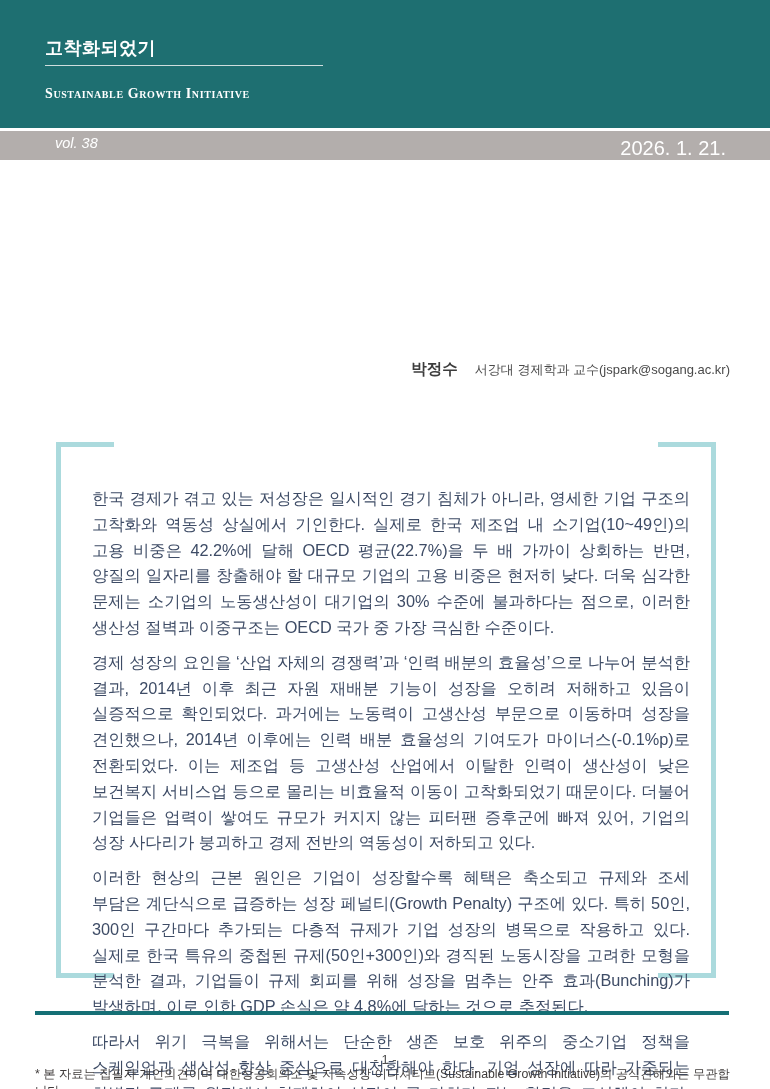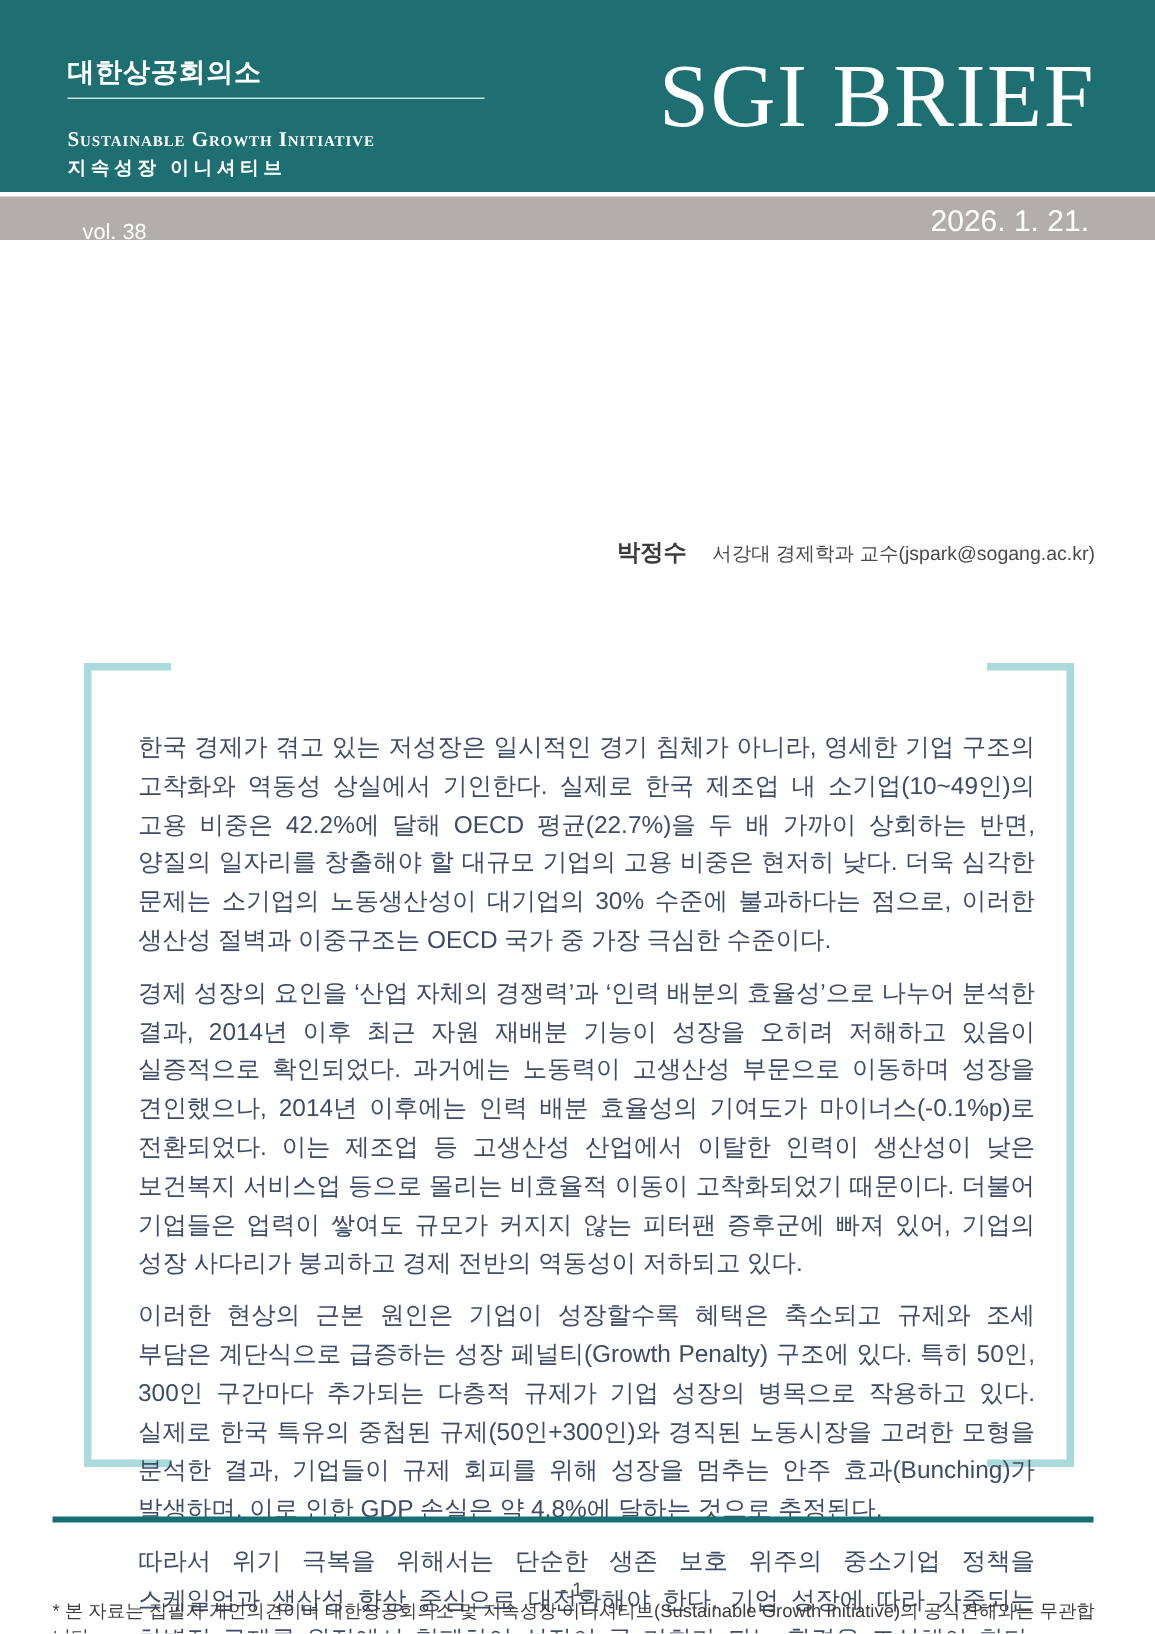--- a/index.html
+++ b/index.html
@@ -67,22 +67,23 @@
 
   .vol-bar {
     position: absolute;
     left: 0; top: 131px;
     width: 770px; height: 29px;
     background: #b3aeac;
     color: #ffffff;
   }
   .vol-label {
     position: absolute;
-    left: 55px; top: 16px;
+    left: 55px; top: 4px;
     font-size: 14.5px;
+    font-style: italic;
   }
   .vol-date {
     position: absolute;
     right: 44px; top: 6px;
     font-size: 20px;
   }
 
   
   .doc-title {
     position: absolute;
@@ -172,26 +173,24 @@
     color: #4f4f4f;
   }
 </style>
 </head>
 <body>
 
 <div class="page">
 
   <div class="header-teal">
     <div class="logo-block">
-      <div class="logo-org">대한상공회의소</div>
+      <div class="logo-org">고착화되었기</div>
       <div class="logo-divider"></div>
       <div class="logo-en">Sustainable Growth Initiative</div>
-      <div class="logo-kr">지속성장 이니셔티브</div>
     </div>
-    <div class="brief-title">SGI BRIEF</div>
   </div>
 
   <div class="vol-bar">
     <span class="vol-label">vol. 38</span>
     <span class="vol-date">2026. 1. 21.</span>
   </div>
 
 
   <div class="authors">
     <div class="author-row">

